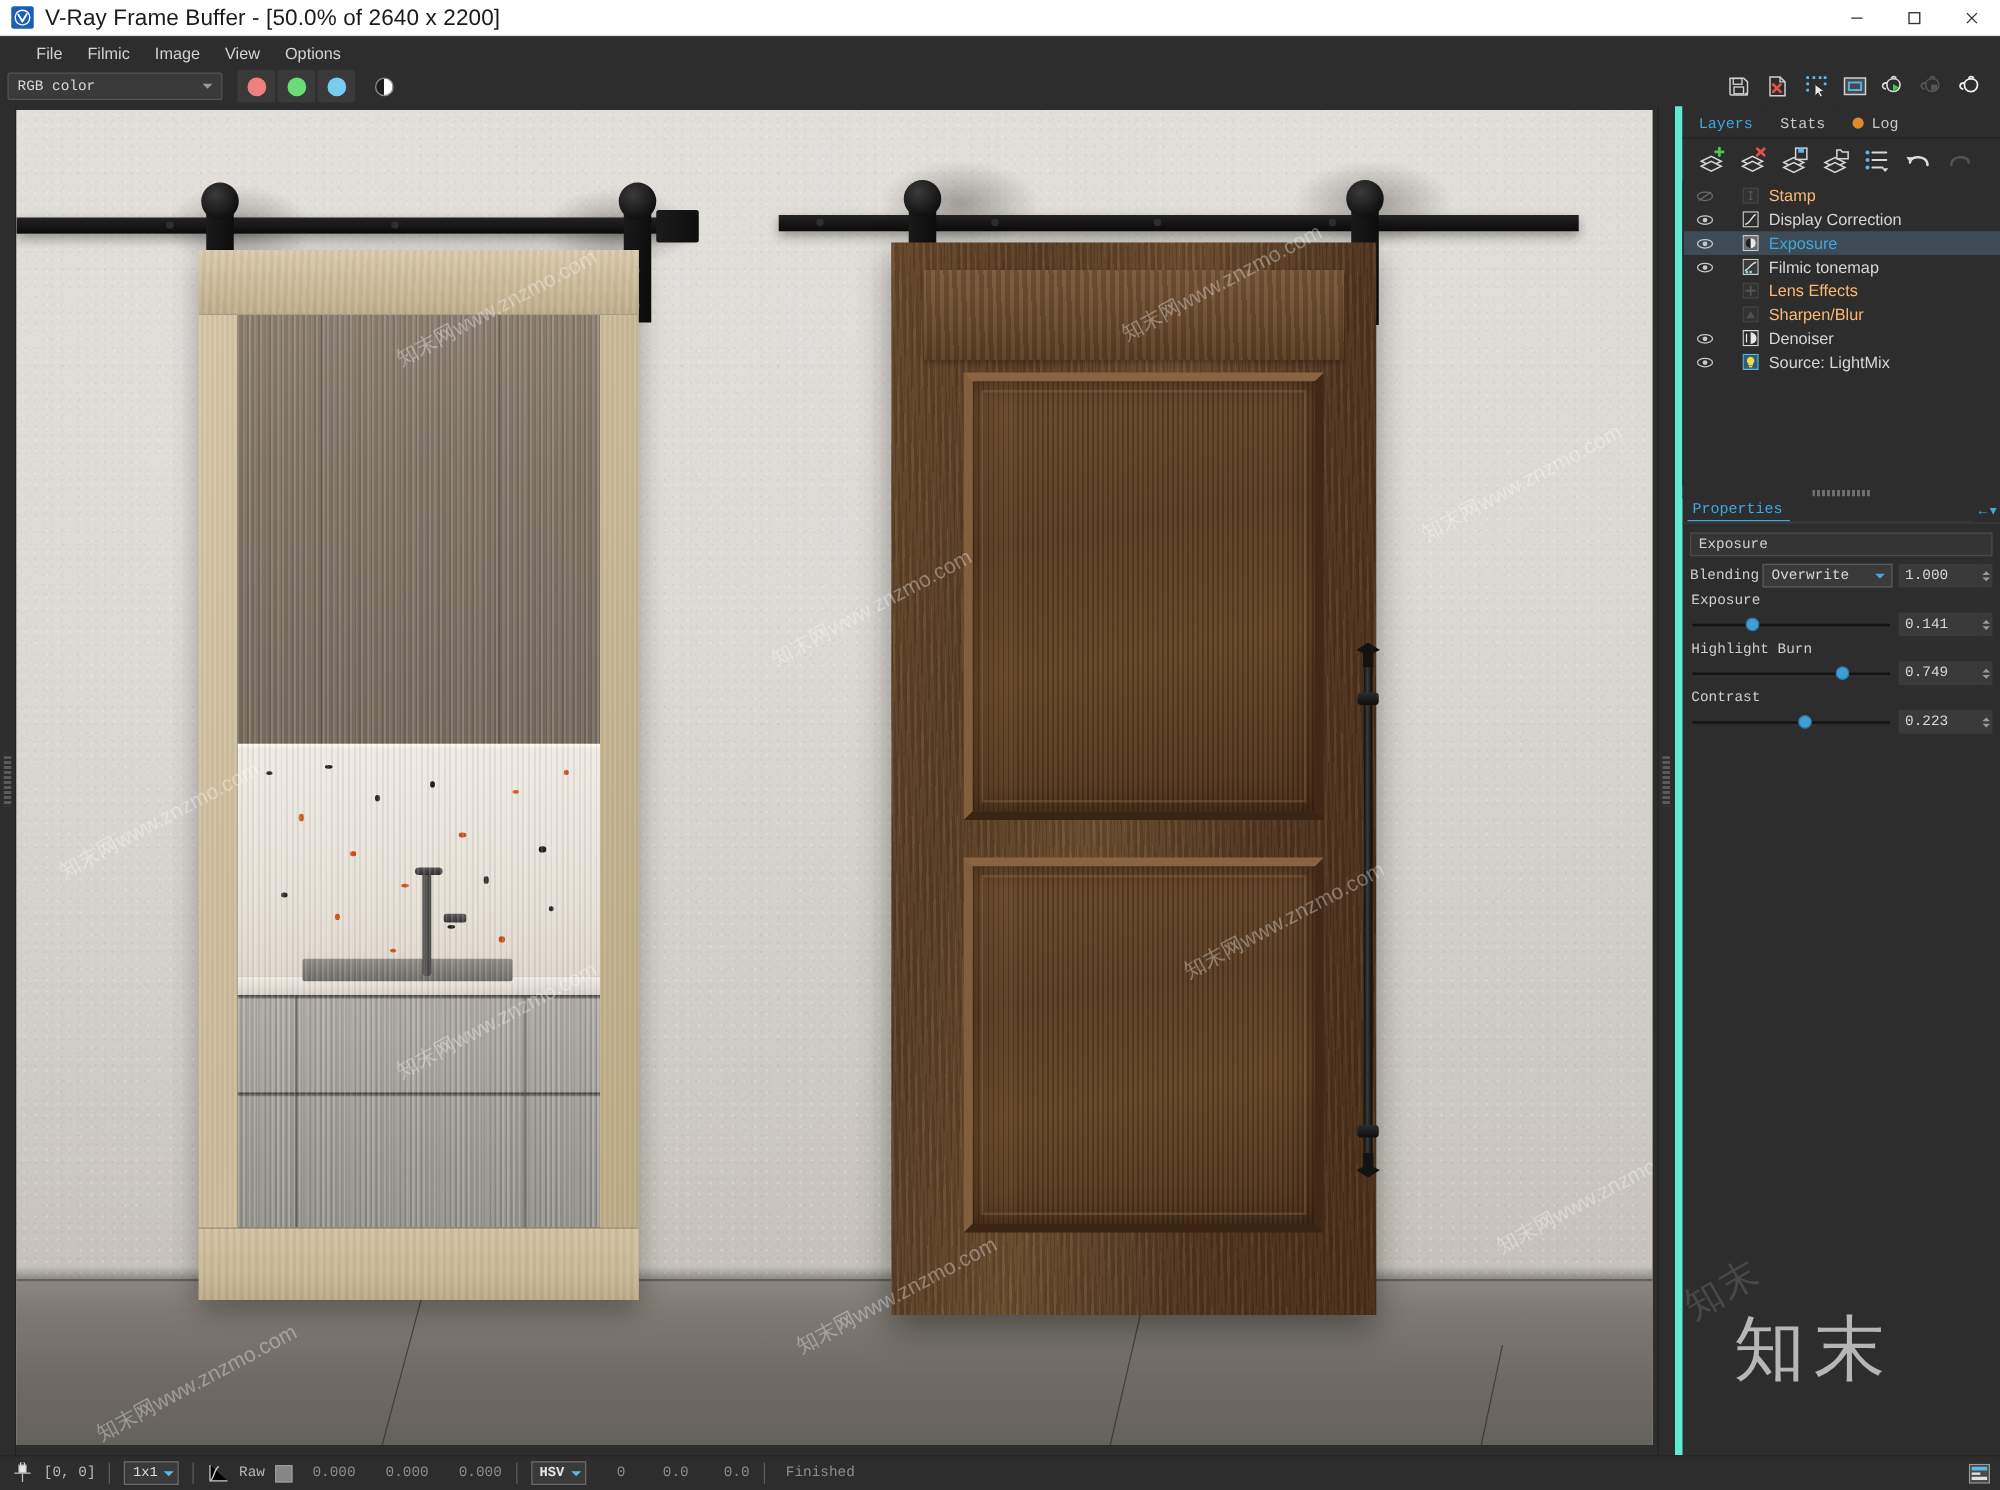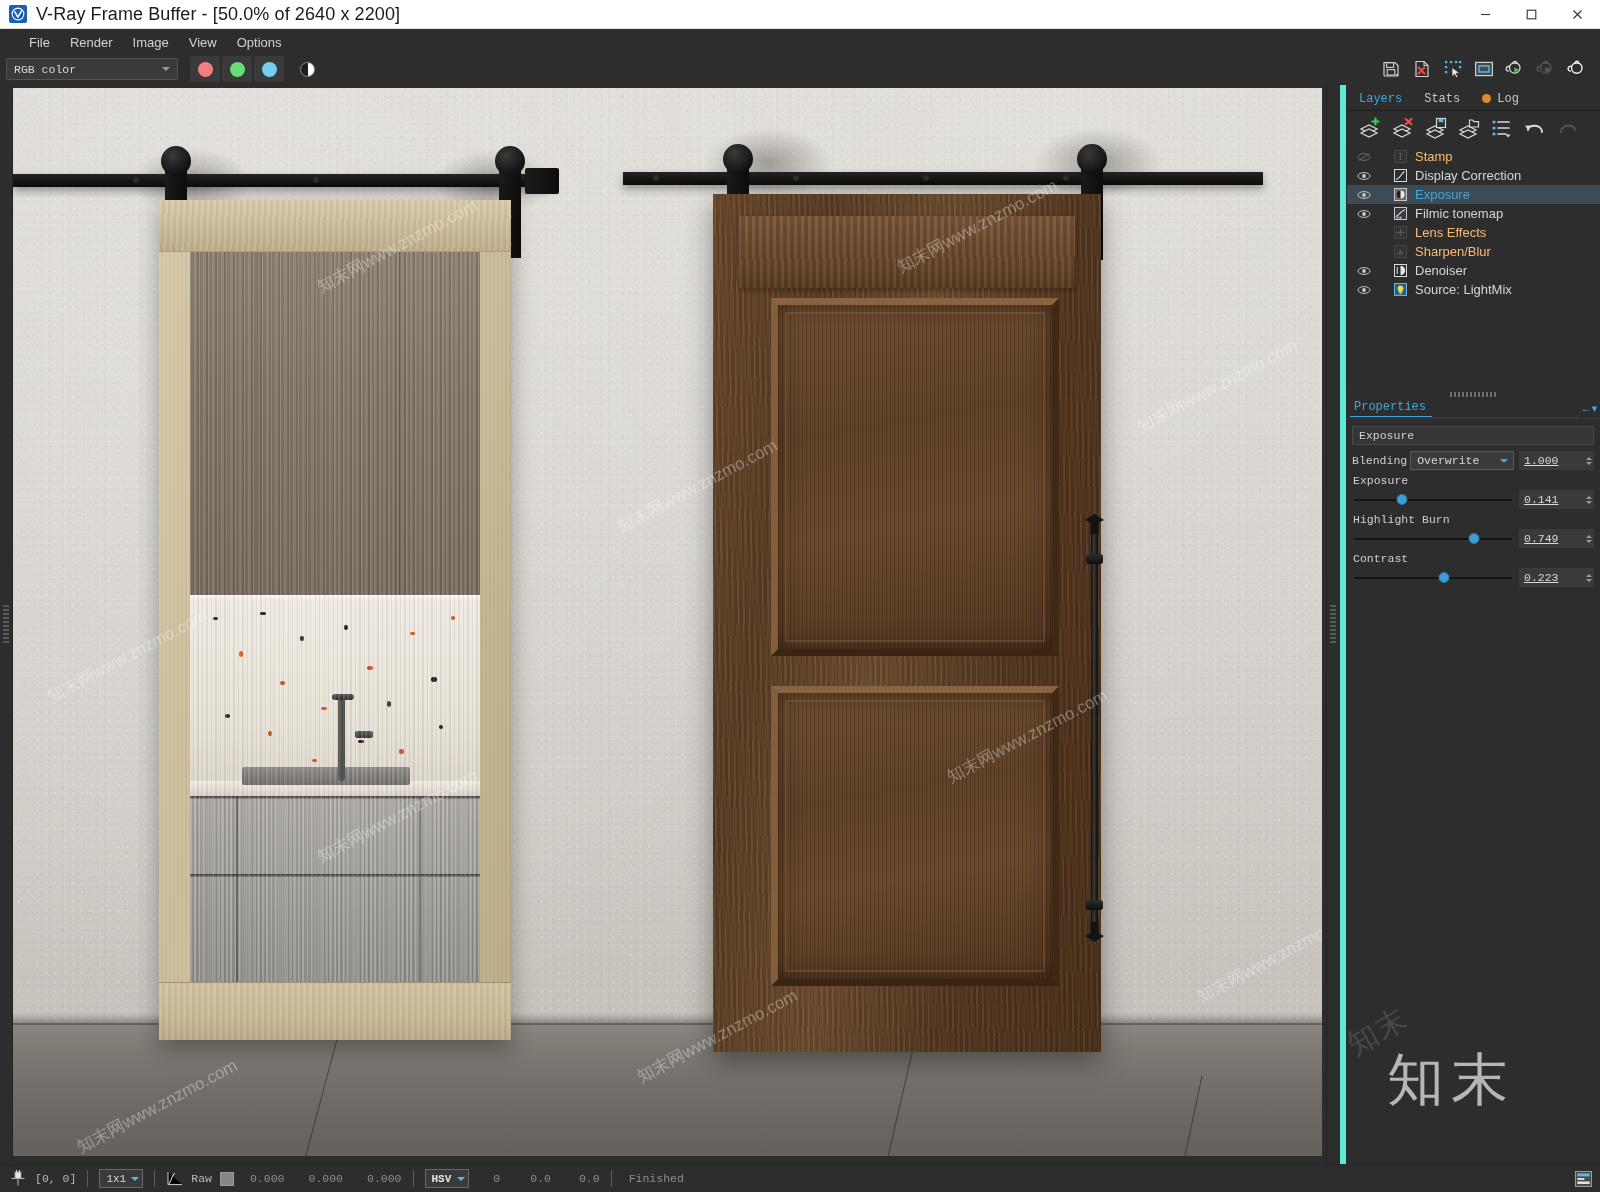--- a/index.html
+++ b/index.html
@@ -281,21 +281,21 @@
     border-left: 4px solid transparent;
     border-right: 4px solid transparent;
     border-top: 4px solid #3fa8e0;
     margin-right: 2px;
   }
   .numfield {
     width: 64px; height: 19px; flex: none;
     background: #3a3a3a;
     display: flex; align-items: center; padding-left: 5px;
     font-family: "Liberation Mono", monospace;
-    font-size: 11.5px; color: #d8d8d8; text-decoration: underline;
+    font-size: 11.5px; color: #d8d8d8;
   }
   .spin {
     width: 11px; height: 19px; flex:none;
     display: flex; flex-direction: column;
     align-items: center; justify-content: center;
     gap: 2px; background: #3a3a3a;
   }
   .spin i {
     display:block; width:0; height:0;
     border-left: 3px solid transparent;
@@ -648,21 +648,21 @@
     </div>
     <div class="tb-btn close">
       <svg width="13" height="13" viewBox="0 0 13 13">
           <path d="M2.5 2.5 L10.5 10.5 M10.5 2.5 L2.5 10.5" stroke="currentColor" stroke-width="1.1"></path>
         </svg>
     </div>
   </div>
 
   <div class="menubar">
     <div class="menu-item">File</div>
-    <div class="menu-item">Render</div>
+    <div class="menu-item">Filmic</div>
     <div class="menu-item">Image</div>
     <div class="menu-item">View</div>
     <div class="menu-item">Options</div>
   </div>
 
   <div class="toolbar">
 
     <div class="channel-select">
       <span class="cs-label">RGB color</span>
       <span class="cs-arrow"></span>

